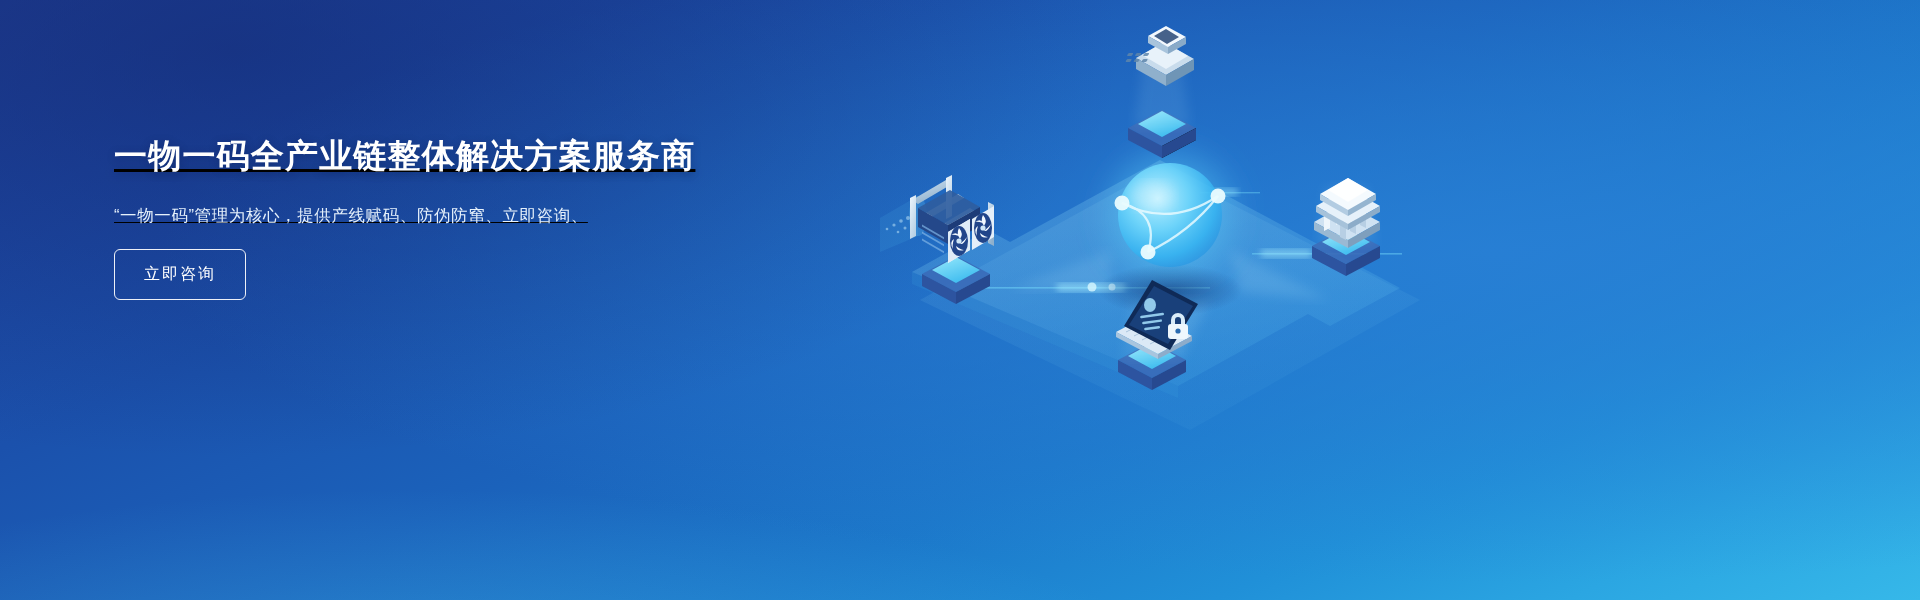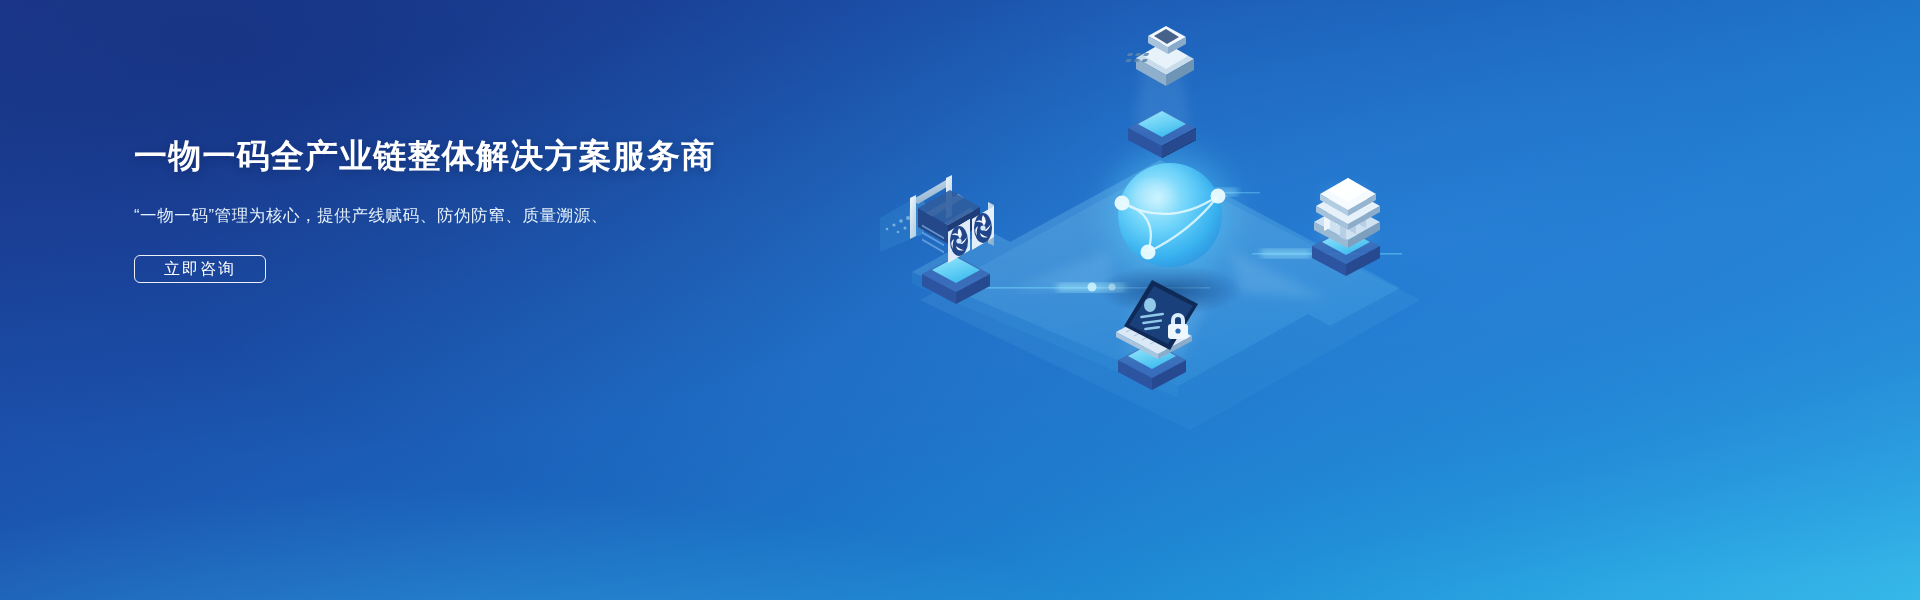--- a/index.html
+++ b/index.html
@@ -30,34 +30,34 @@
     background:radial-gradient(75% 110% at 12% 8%, rgba(18,38,110,0.55) 0%, rgba(18,38,110,0.0) 62%);
     pointer-events:none;
   }
   .glowbottom{
     position:absolute;left:0;right:0;bottom:-120px;height:330px;
     background:radial-gradient(60% 100% at 22% 100%, rgba(70,200,240,0.38) 0%, rgba(70,200,240,0) 70%);
     pointer-events:none;
   }
 
   
-  .copy{position:absolute;left:134px;top:134px;width:640px;z-index:6;}
+  .copy{position:absolute;left:114px;top:134px;width:640px;z-index:6;text-decoration:underline;}
   .headline{
     margin:0;color:#ffffff;font-size:33px;font-weight:700;letter-spacing:1.2px;
     line-height:44px;white-space:nowrap;
     text-shadow:0 2px 10px rgba(3,20,60,.32);
   }
   .sub{
     margin:22px 0 0 0;color:#e6f1fb;font-size:16.5px;line-height:31px;
     letter-spacing:.6px;font-weight:400;
   }
   .sub p{margin:0;}
   .cta{
-    margin-top:24px;display:inline-flex;align-items:center;justify-content:center;
-    width:132px;height:28px;border:1px solid rgba(255,255,255,.92);border-radius:6px;
+    margin-top:18px;display:inline-flex;align-items:center;justify-content:center;
+    width:132px;height:51px;border:1px solid rgba(255,255,255,.92);border-radius:6px;
     color:#ffffff;font-size:16px;letter-spacing:2px;background:transparent;
     cursor:pointer;box-sizing:border-box;
   }
 
   
   .art{position:absolute;left:860px;top:0;width:700px;height:600px;z-index:4;}
   .art svg{display:block;}
 </style>
 </head>
 <body>
@@ -353,18 +353,18 @@
           </g>
         </g>
       </g>
 
     </svg>
   </div>
 
   <div class="copy">
     <h1 class="headline">一物一码全产业链整体解决方案服务商</h1>
     <div class="sub">
-      <p>“一物一码”管理为核心，提供产线赋码、防伪防窜、质量溯源、</p>
+      <p>“一物一码”管理为核心，提供产线赋码、防伪防窜、立即咨询、</p>
     </div>
     <div class="cta">立即咨询</div>
   </div>
 
 </div>
 
 </body></html>

